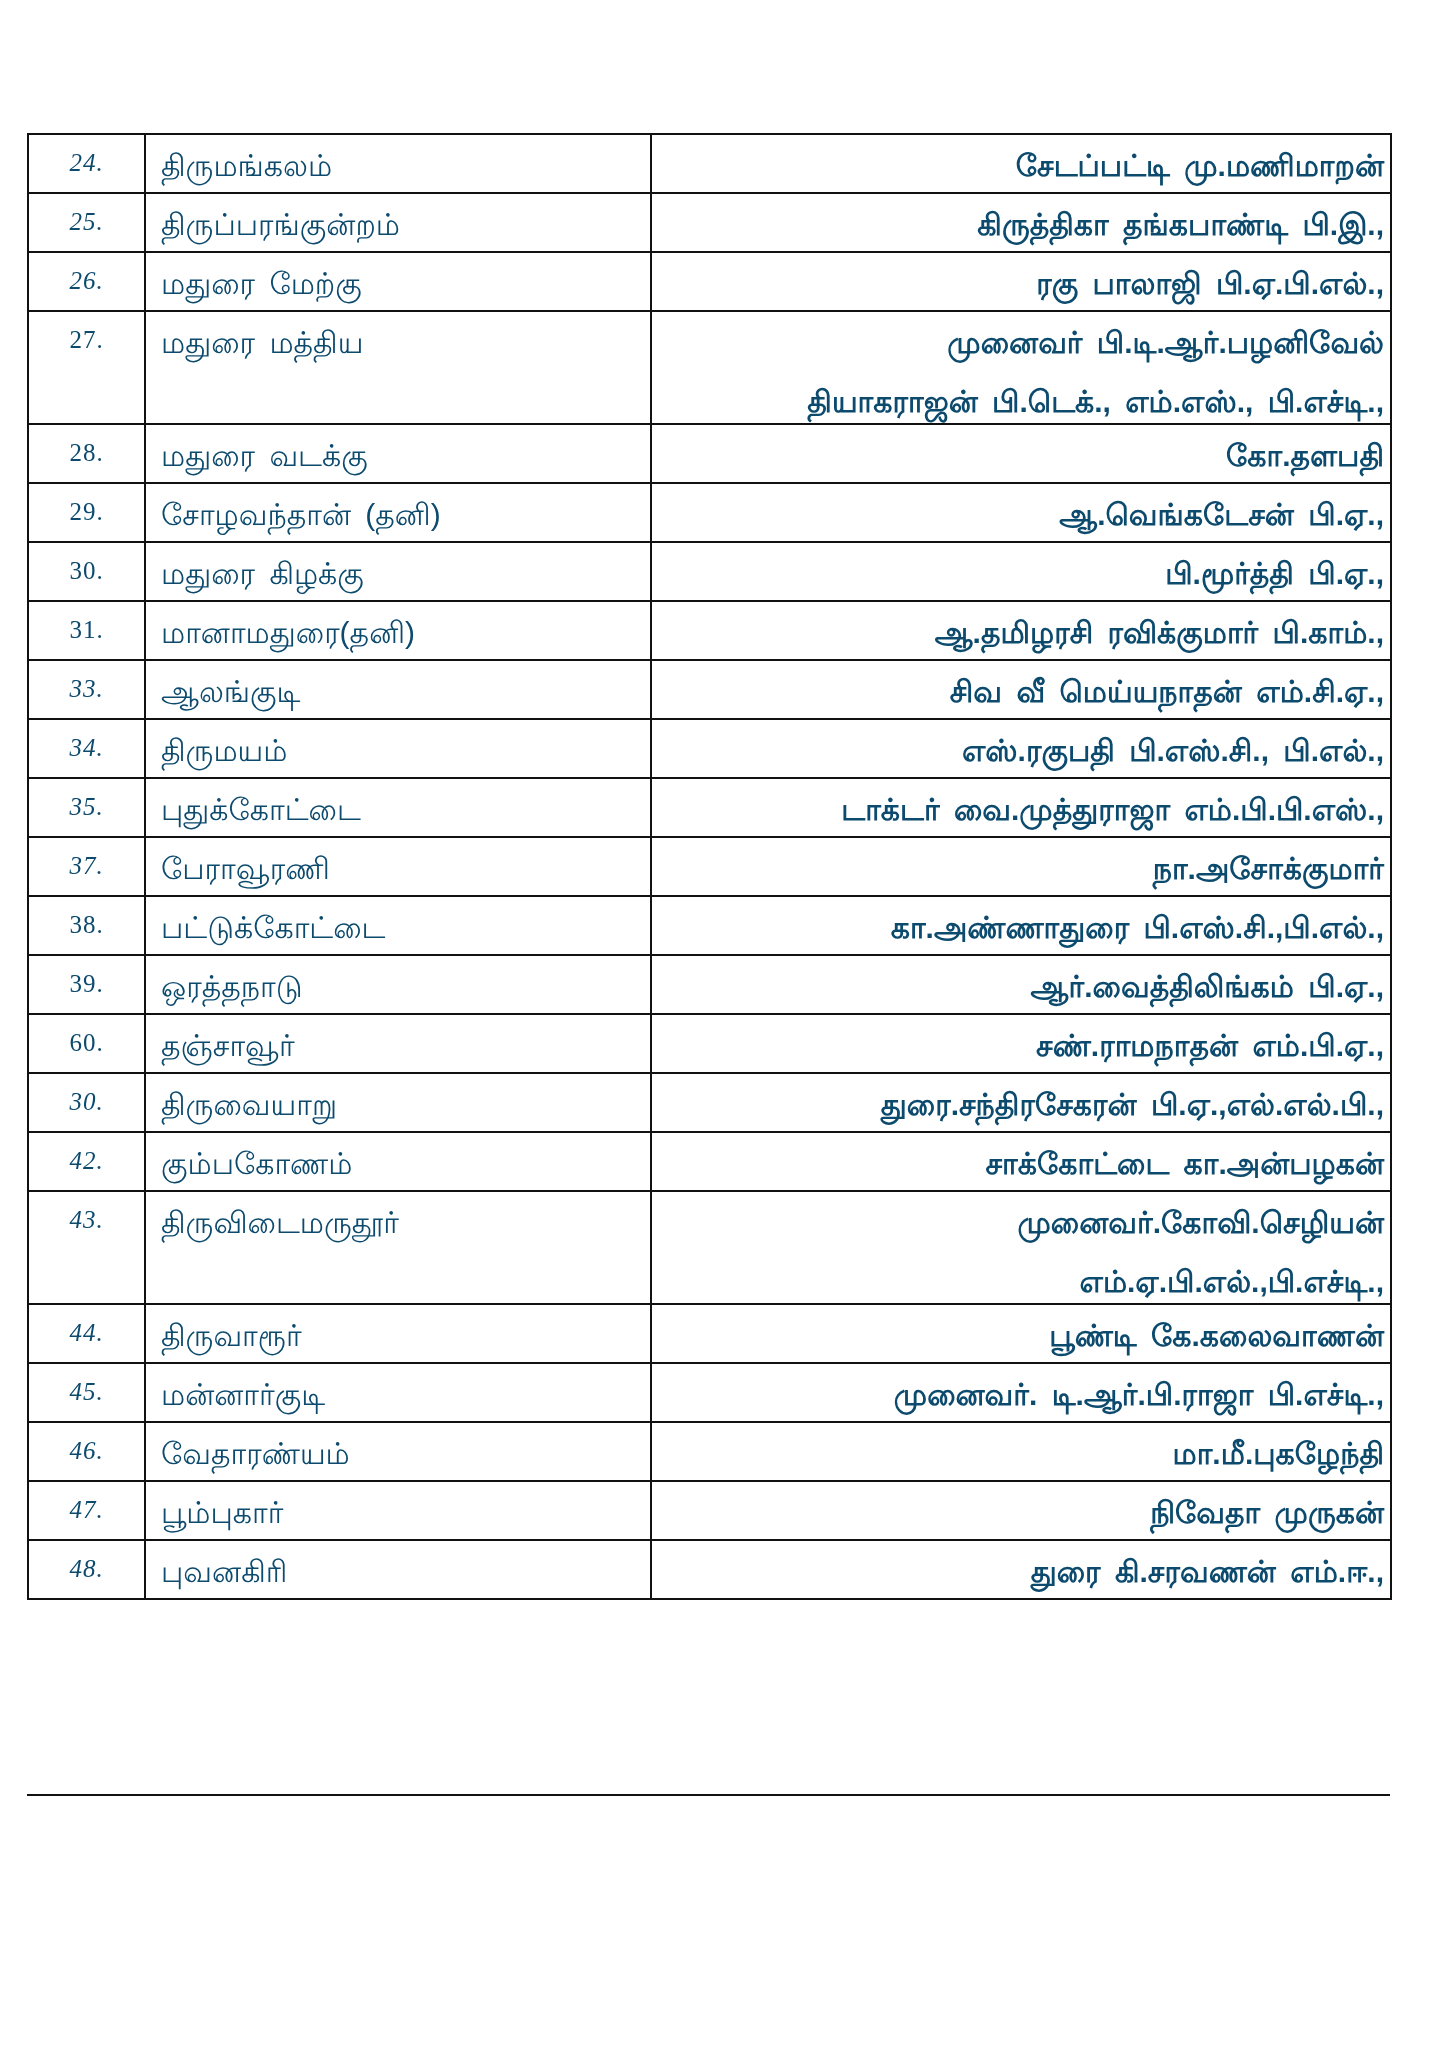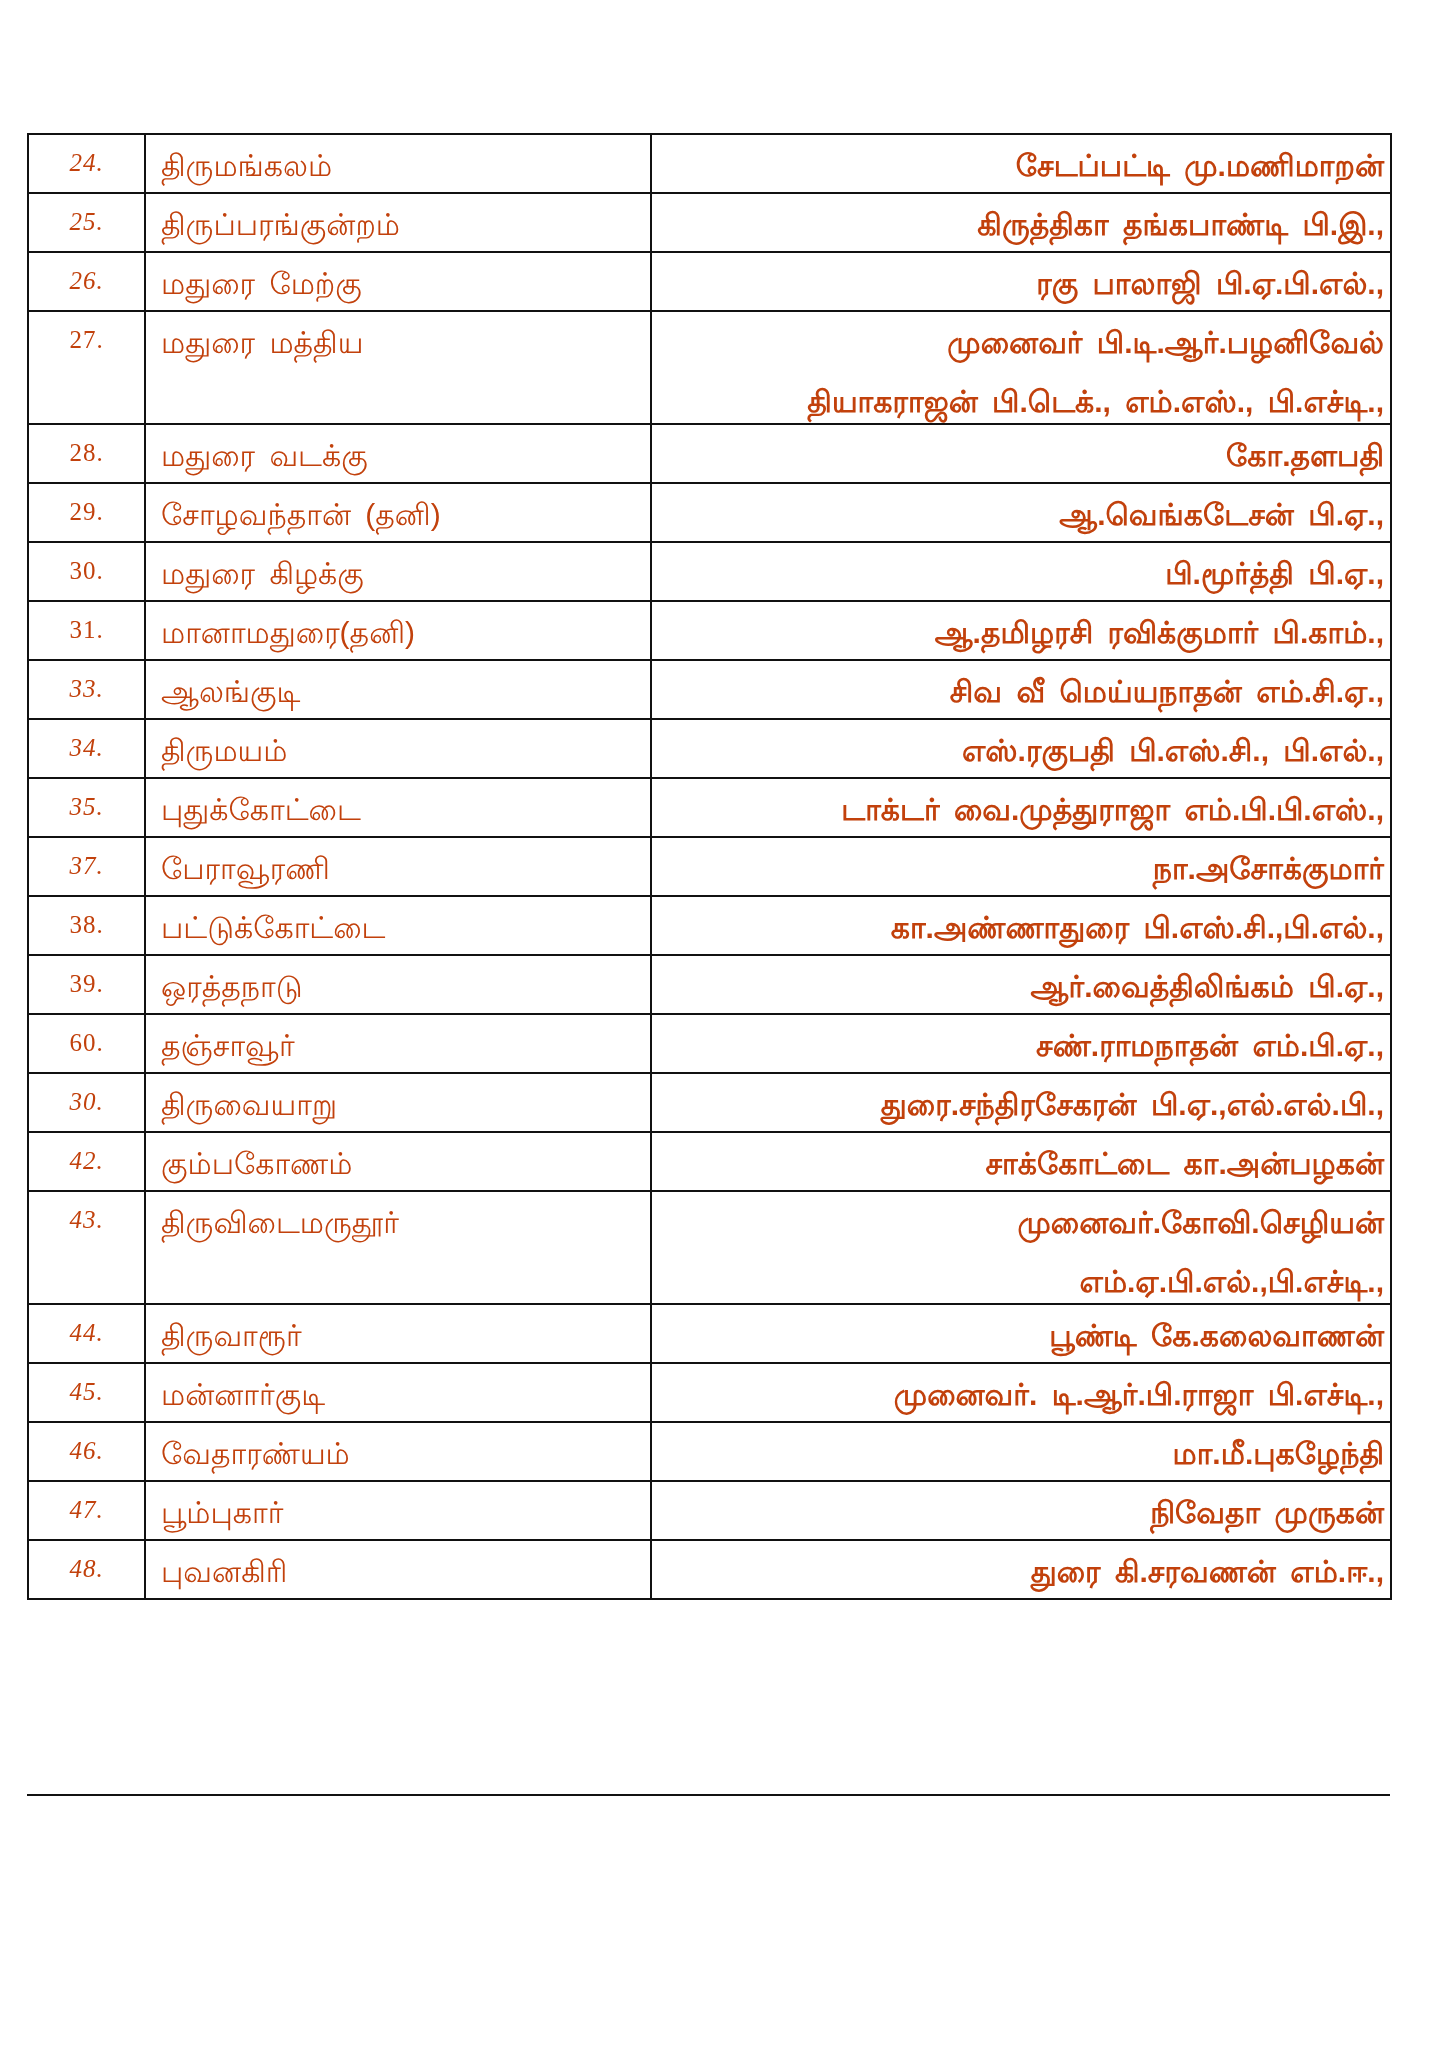--- a/index.html
+++ b/index.html
@@ -7,21 +7,21 @@
     padding: 0;
     background: #e8e8e8;
   }
   .page {
     position: relative;
     width: 1447px;
     height: 2048px;
     background: #ffffff;
     overflow: hidden;
     font-family: "Liberation Sans", sans-serif;
-    color: #c2410c;
+    color: #0c4a6e;
   }
   table.mla-table {
     position: absolute;
     left: 27px;
     top: 133px;
     width: 1363px;
     border-collapse: collapse;
     table-layout: fixed;
   }
   table.mla-table td {

